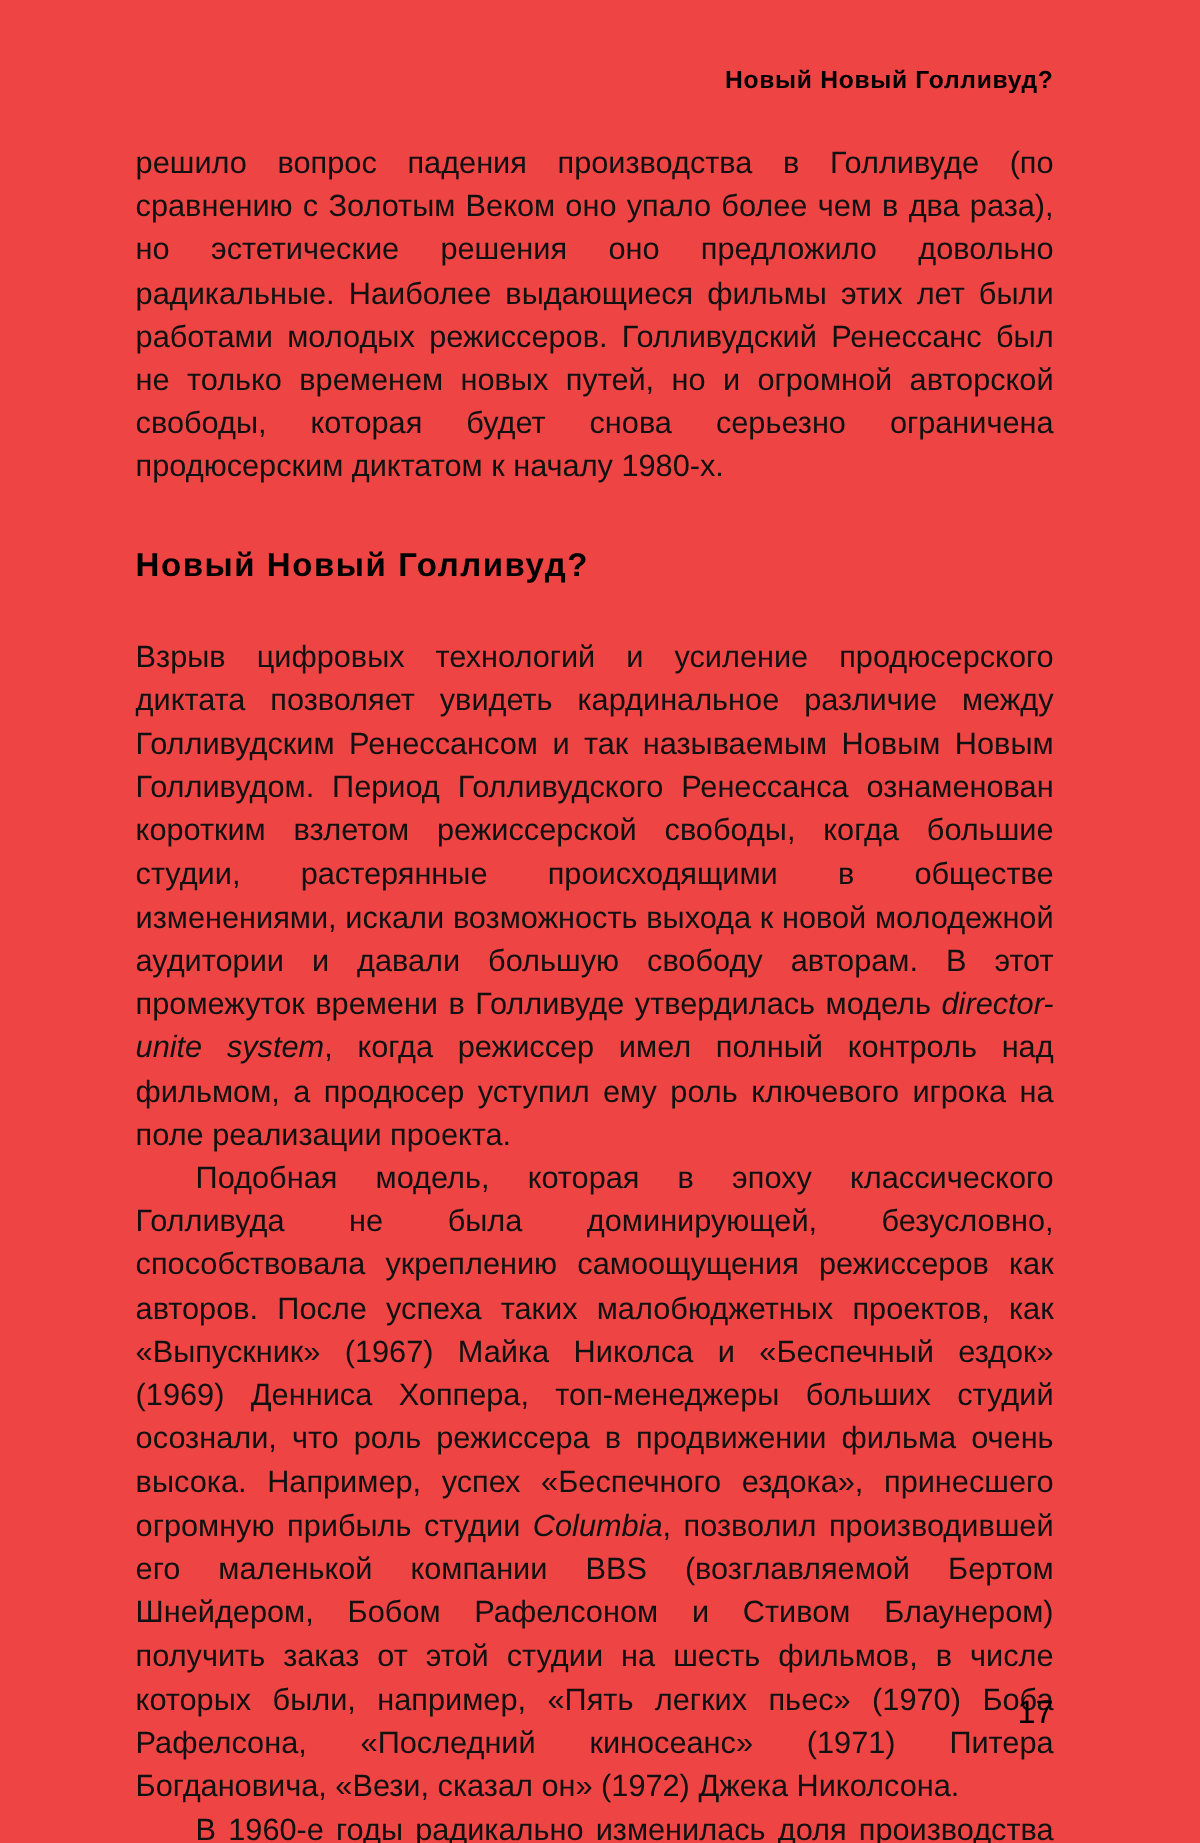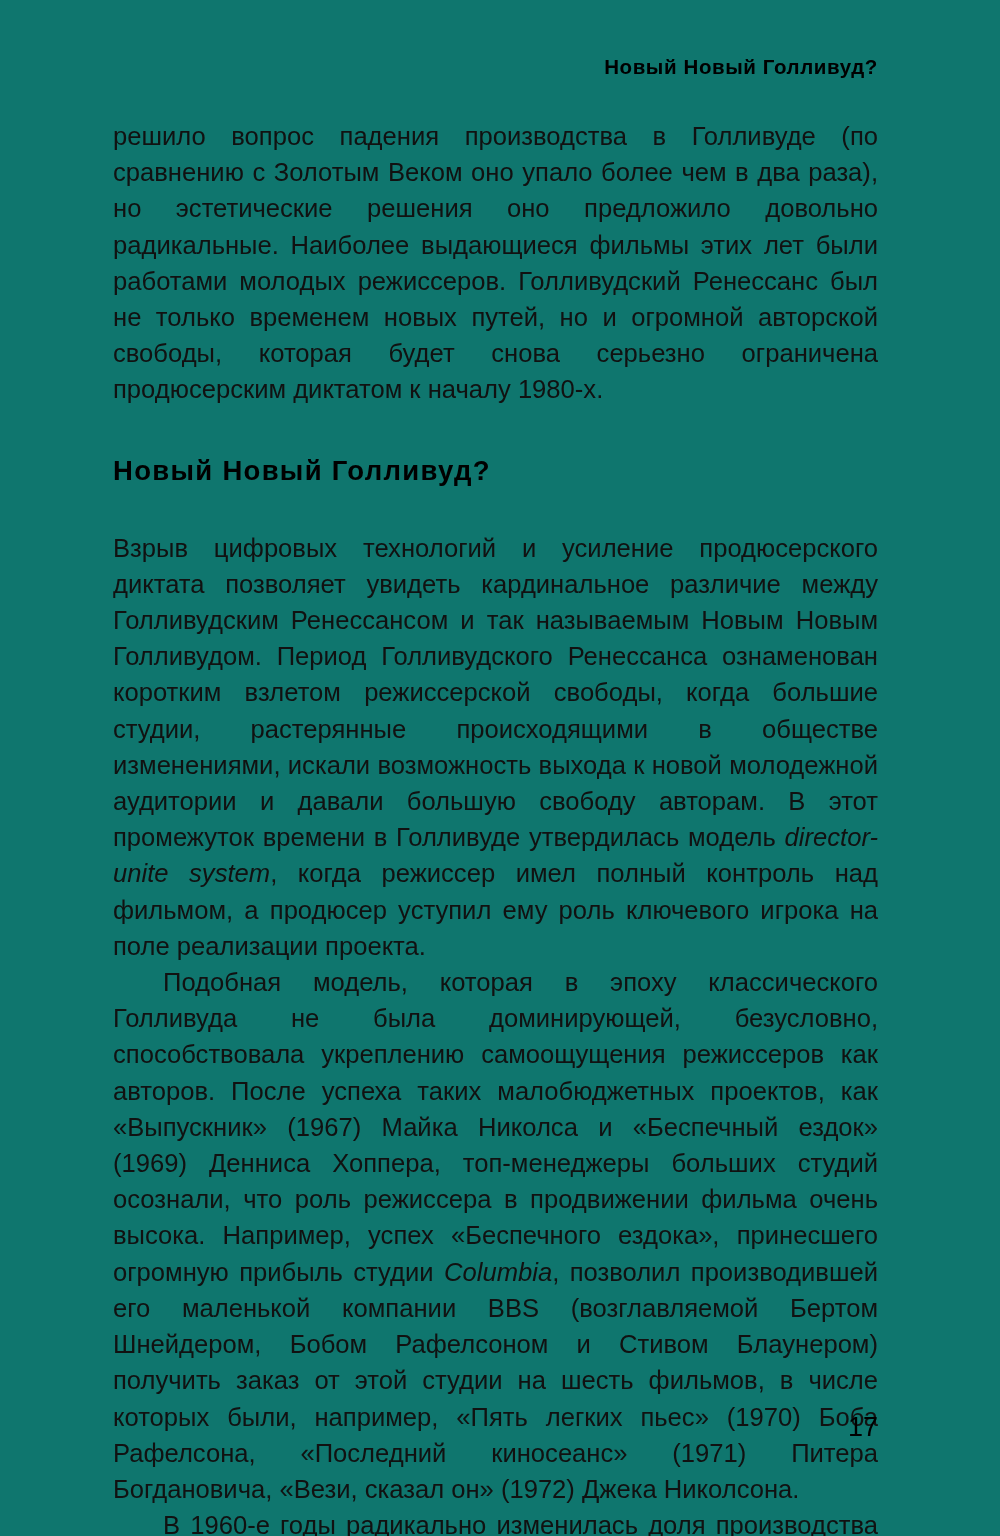--- a/index.html
+++ b/index.html
@@ -5,21 +5,21 @@
   html, body {
     margin: 0;
     padding: 0;
     background: #ffffff;
   }
 
   .page {
     position: relative;
     width: 1000px;
     height: 1536px;
-    background: #0f766e;
+    background: #ef4444;
     overflow: hidden;
     box-sizing: border-box;
   }
 
   
   .running-head {
     position: absolute;
     top: 55px;
     left: 113px;
     width: 765px;

